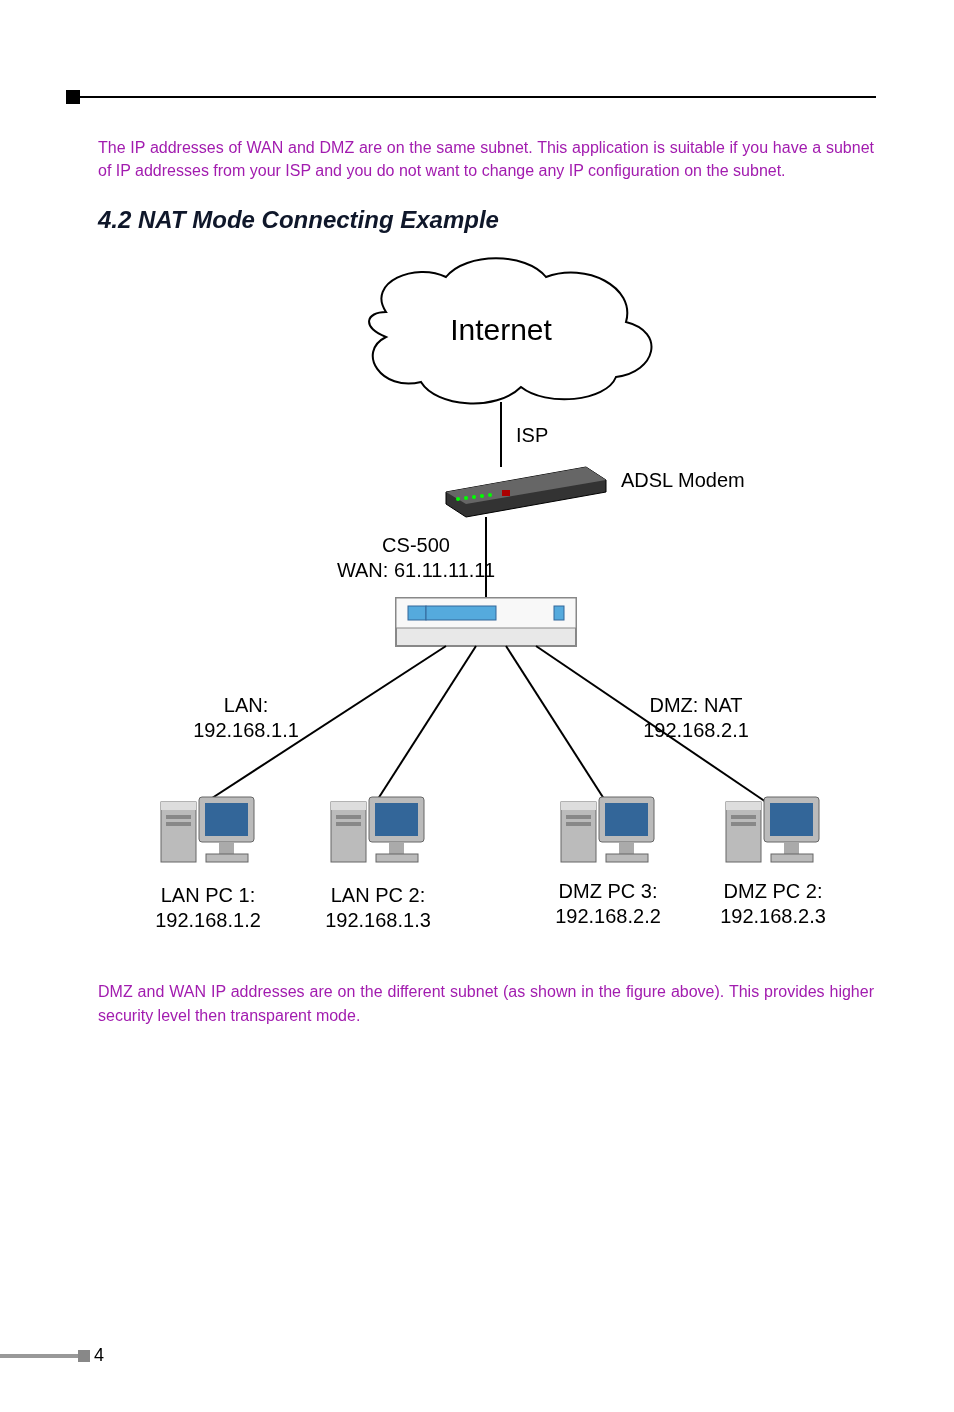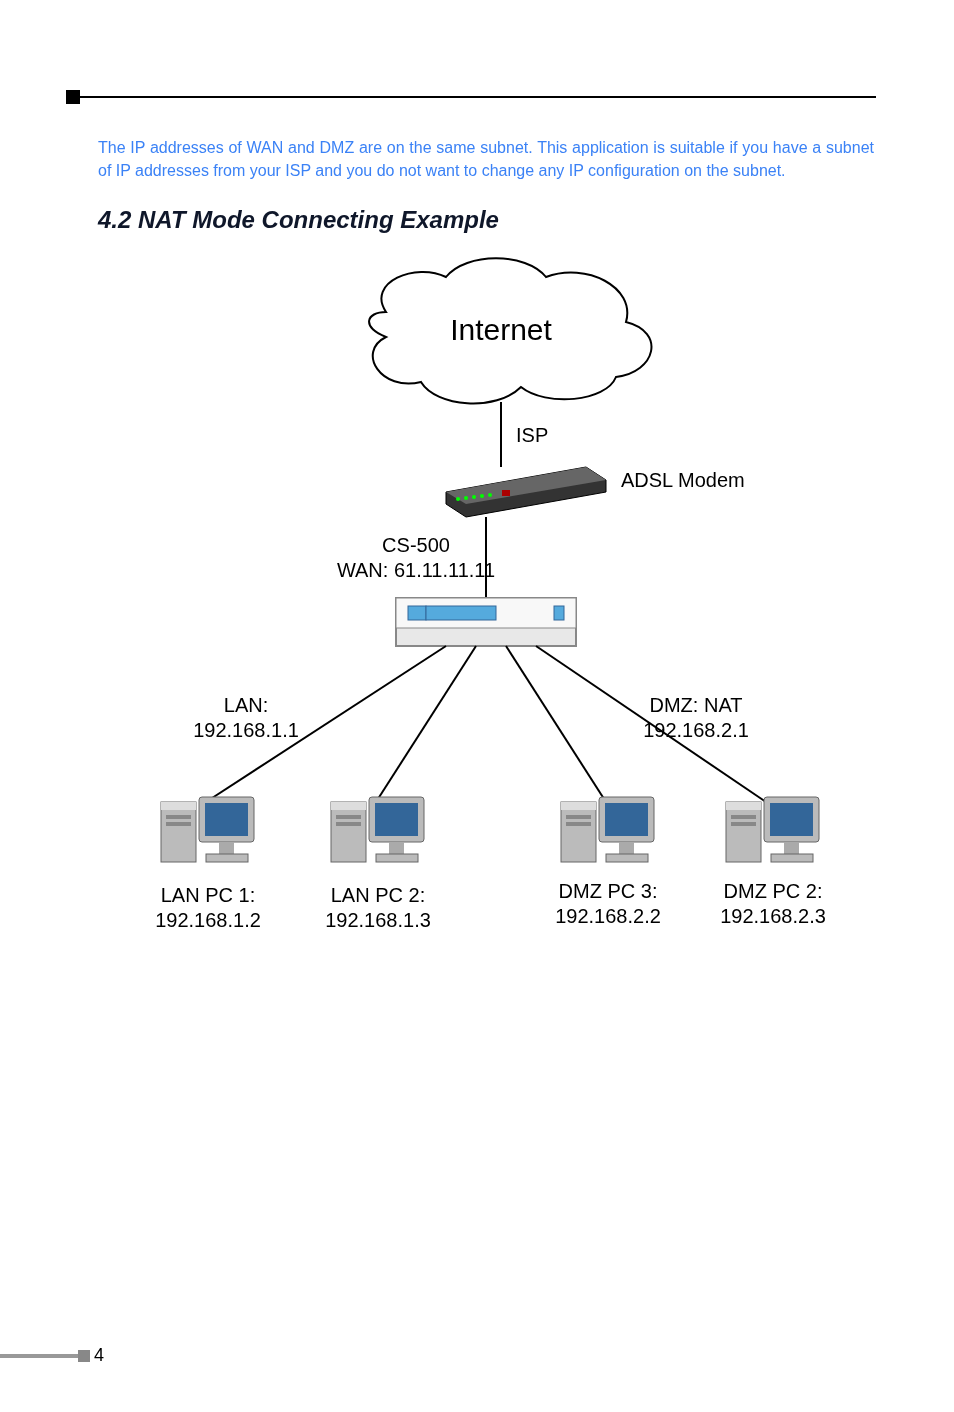--- a/index.html
+++ b/index.html
@@ -31,21 +31,21 @@
   }
   .content {
     position: absolute;
     top: 136px;
     left: 98px;
     right: 80px;
   }
   .para {
     font-size: 16px;
     line-height: 1.45;
-    color: #3b82f6;
+    color: #a21caf;
     text-align: justify;
     margin: 0 0 24px 0;
   }
   .section-heading {
     font-size: 24px;
     font-weight: bold;
     font-style: italic;
     color: #0f172a;
     margin: 12px 0 8px 0;
     font-family: Arial, Helvetica, sans-serif;
@@ -189,16 +189,17 @@
       <text x="272" y="685" font-family="Arial" font-size="20" text-anchor="middle">192.168.1.3</text>
 
       <text x="502" y="656" font-family="Arial" font-size="20" text-anchor="middle">DMZ PC 3:</text>
       <text x="502" y="681" font-family="Arial" font-size="20" text-anchor="middle">192.168.2.2</text>
 
       <text x="667" y="656" font-family="Arial" font-size="20" text-anchor="middle">DMZ PC 2:</text>
       <text x="667" y="681" font-family="Arial" font-size="20" text-anchor="middle">192.168.2.3</text>
     </svg>
   </div>
 
+  <p class="para">DMZ and WAN IP addresses are on the different subnet (as shown in the figure above). This provides higher security level then transparent mode.</p>
 </div>
 
 <div class="page-number-rail"></div>
 <div class="page-number">4</div>
 
 </body></html>

